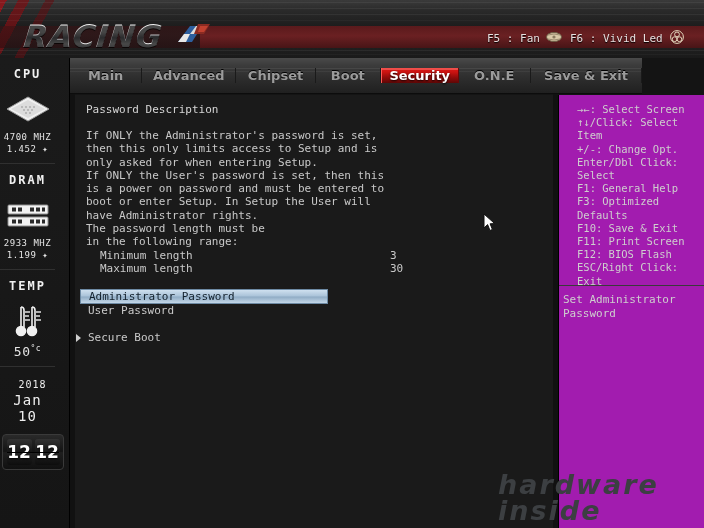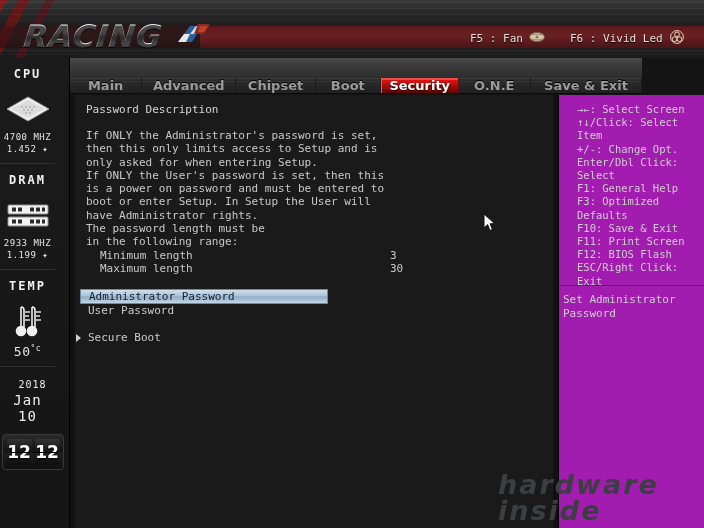--- a/index.html
+++ b/index.html
@@ -46,28 +46,28 @@
     transform:skewX(-6deg);
   }
   #logo .flag {
     position:absolute; left:148px; top:6px; width:40px; height:28px;
   }
   .hdr-keys {
     position:absolute; top:30px; height:16px; color:#e9dede; font-size:11px;
     font-family:"DejaVu Sans Mono","Liberation Mono",monospace;
     display:flex; align-items:center; gap:6px; text-shadow:0 1px 1px #000;
   }
-  #key-f5 { left:470px; }
+  #key-f5 { left:487px; }
   #key-f6 { left:570px; }
 
   
   #tabbar {
     position:absolute; left:70px; top:58px; width:572px; height:36px;
     background:linear-gradient(180deg,#4a4a4a 0%,#3c3c3c 20%,#2e2e2e 55%,#202020 100%);
-    display:flex; align-items:flex-end;
+    display:flex; align-items:center;
     border-bottom:1px solid #0c0c0c;
   }
   .tab {
     position:relative; display:flex; align-items:center; justify-content:center;
     font-family:"DejaVu Sans","Liberation Sans",sans-serif;
     font-weight:bold; font-size:13px; color:#9b9b9b;
     text-shadow:0 -1px 0 #000; cursor:pointer;
     border-right:1px solid #1a1a1a;
     background:linear-gradient(180deg,rgba(255,255,255,.07) 0 1px,transparent 1px 3px,
                rgba(255,255,255,.05) 3px 4px,transparent 4px);

